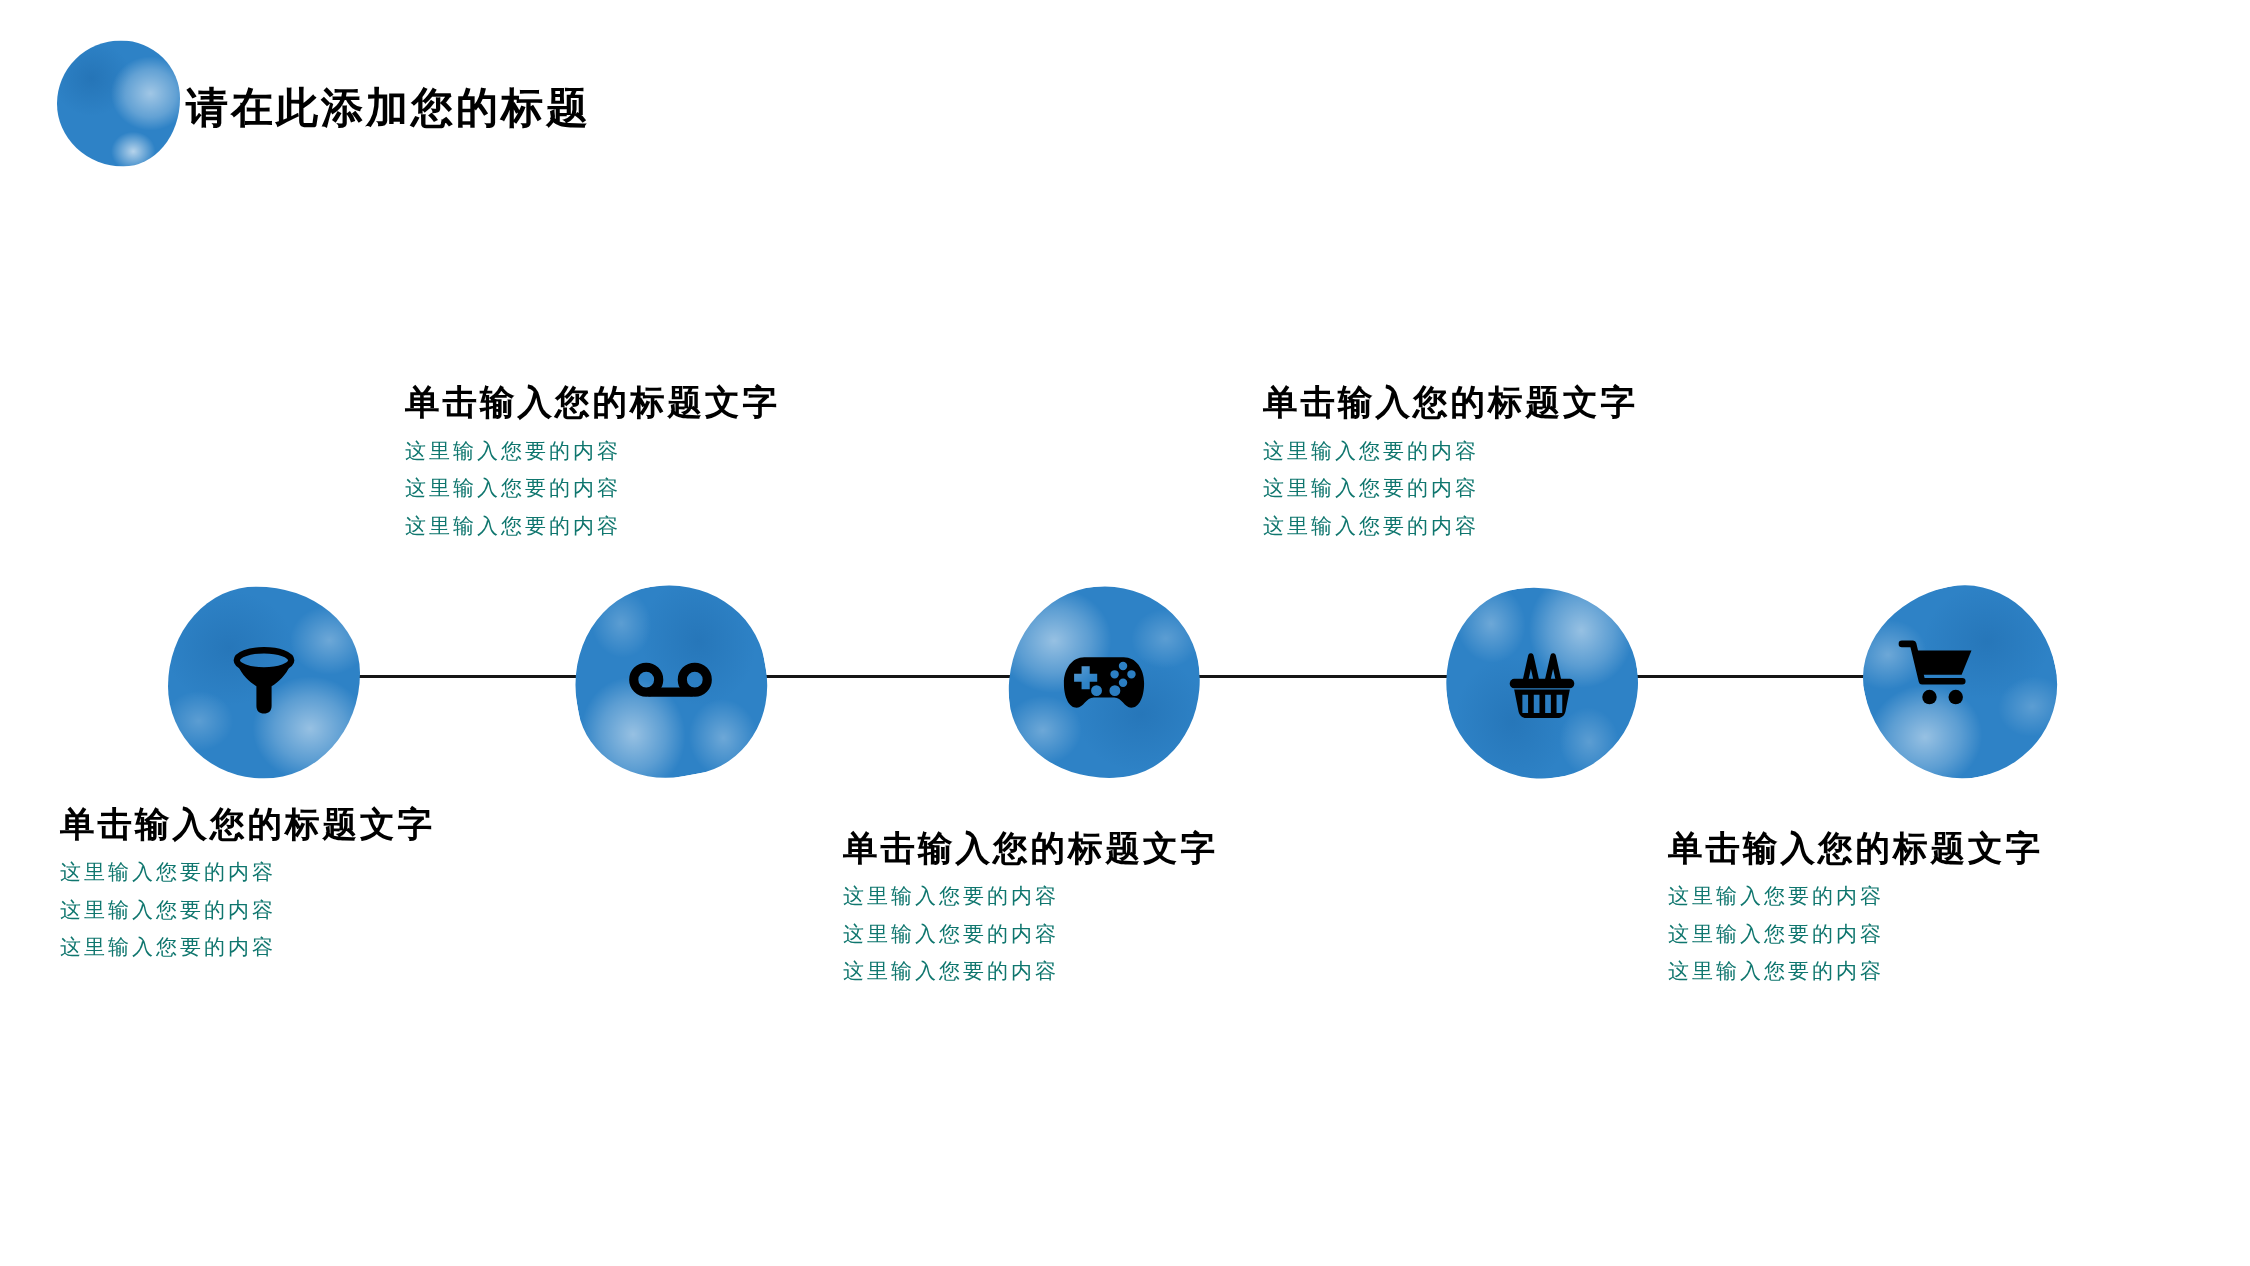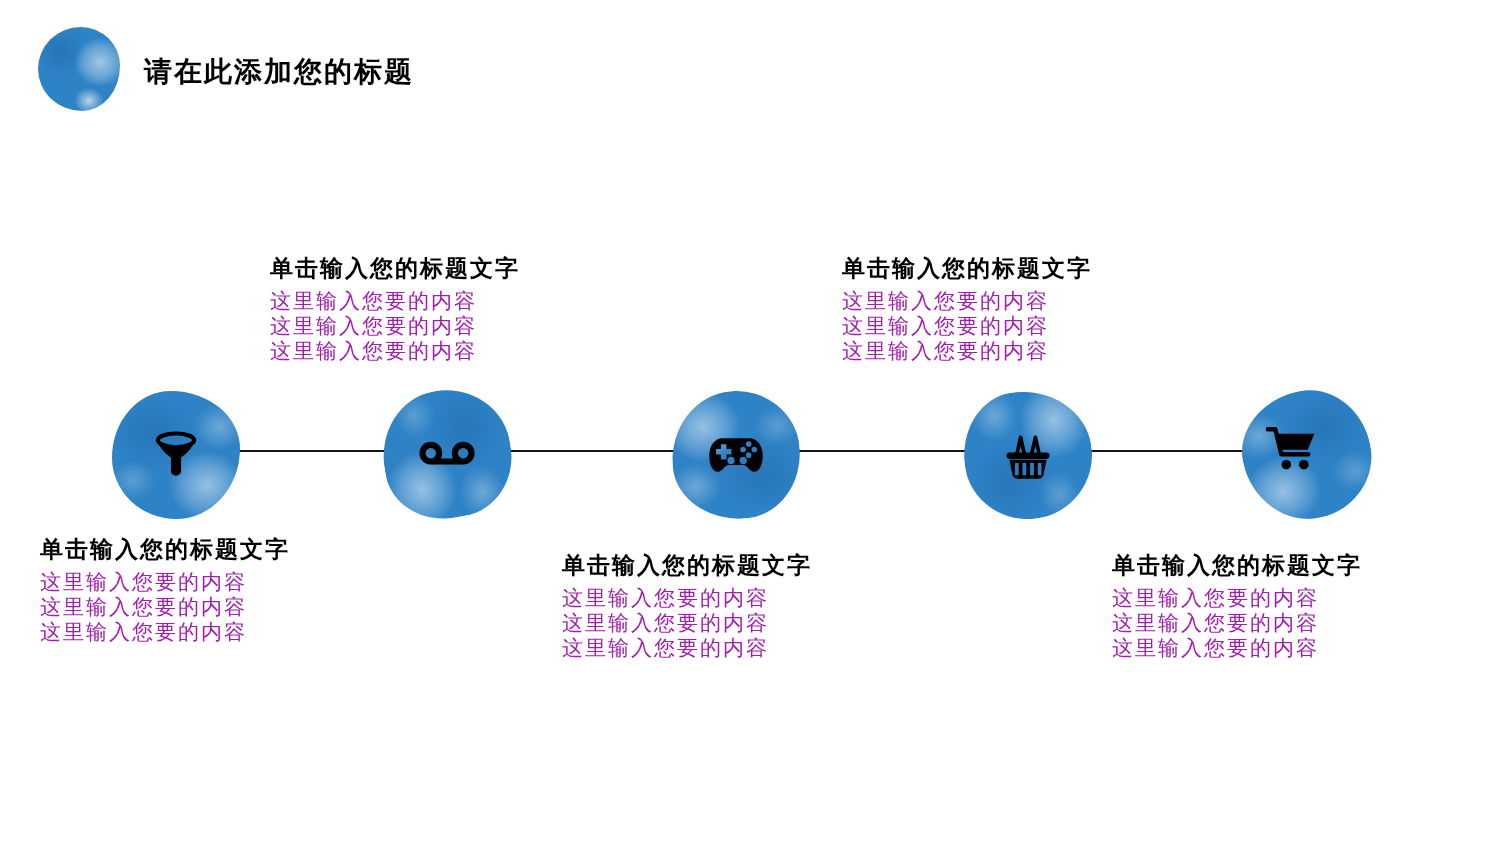--- a/index.html
+++ b/index.html
@@ -16,21 +16,21 @@
   .header-blob{
     position:absolute;left:38px;top:27px;width:82px;height:84px;
     border-radius:52% 48% 46% 54% / 50% 46% 54% 50%;
     background:
       radial-gradient(46% 42% at 76% 42%, rgba(255,255,255,.55) 0%, rgba(255,255,255,.25) 45%, rgba(255,255,255,0) 70%),
       radial-gradient(30% 26% at 62% 88%, rgba(255,255,255,.65) 0%, rgba(255,255,255,0) 60%),
       radial-gradient(50% 46% at 28% 30%, rgba(21,92,156,.35) 0%, rgba(21,92,156,0) 65%),
       #2e82c6;
   }
   .slide-title{
-    position:absolute;left:144px;top:56px;margin:0;
+    position:absolute;left:124px;top:56px;margin:0;
     font-size:28px;font-weight:800;letter-spacing:2px;line-height:32px;color:#000;
   }
 
   
   .connector{
     position:absolute;left:176px;top:450px;width:1134px;height:2px;
     background:#151515;z-index:1;
   }
 
   
@@ -62,21 +62,21 @@
 
   
   .tblock{
     position:absolute;width:360px;text-align:left;z-index:3;
   }
   .tb-title{
     font-size:23px;font-weight:800;letter-spacing:2px;line-height:30px;color:#000;
     margin-bottom:5px;white-space:nowrap;
   }
   .tb-line{
-    font-size:21px;line-height:25px;letter-spacing:2px;color:#a21caf;white-space:nowrap;
+    font-size:14px;line-height:25px;letter-spacing:2px;color:#0f766e;white-space:nowrap;
   }
   .tb1{left:40px;top:534px;}
   .tb2{left:270px;top:253px;}
   .tb3{left:562px;top:550px;}
   .tb4{left:842px;top:253px;}
   .tb5{left:1112px;top:550px;}
 </style>
 </head>
 <body>
 

